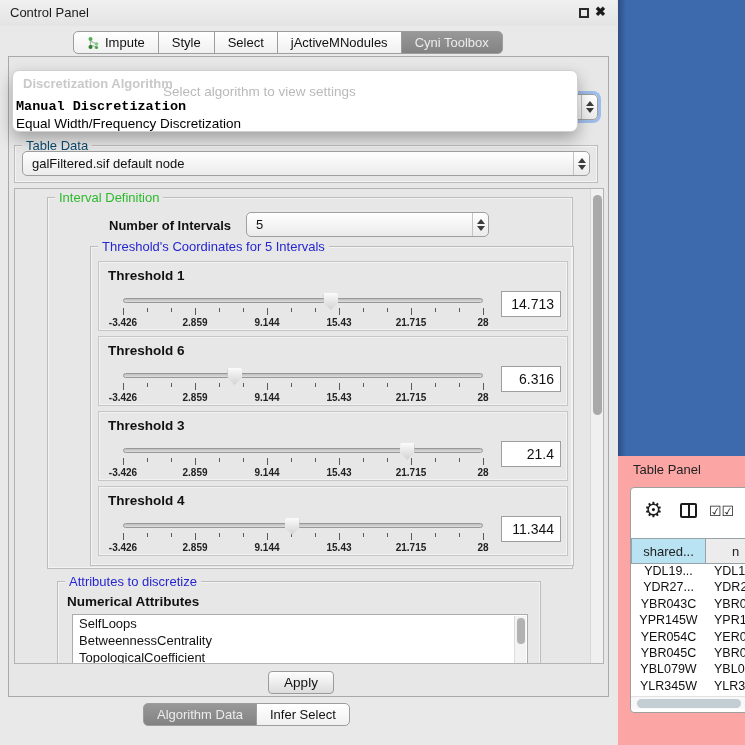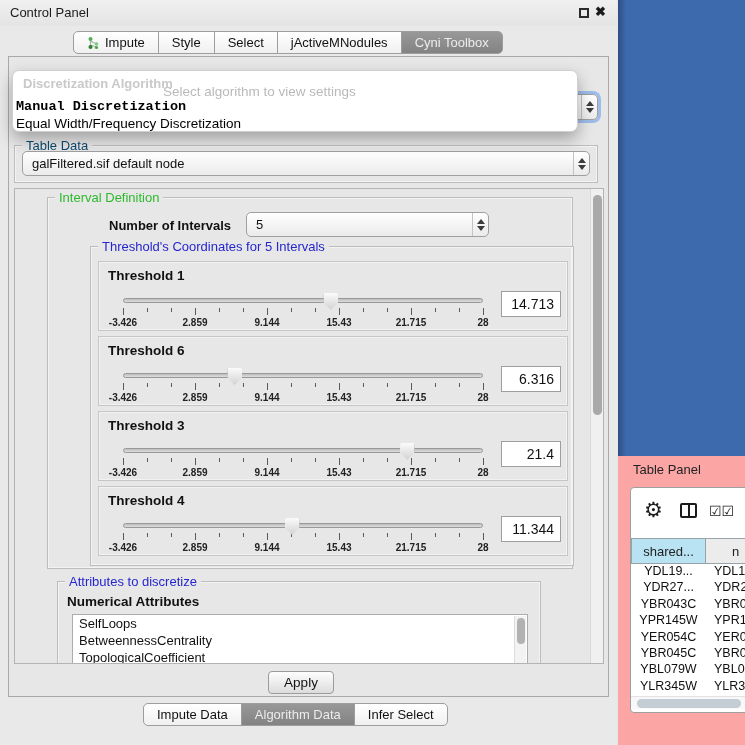--- a/index.html
+++ b/index.html
@@ -325,23 +325,20 @@
     </div>
 
     <div id="vscroll" class="abs">
       <div class="thumb"></div>
     </div>
   </div>
 
   <div id="apply-btn" class="abs">Apply</div>
 
   <div id="bottom-tabs" class="abs segbar">
-      <div class="seg">
-        <span>Impute Data</span>
-      </div>
       <div class="seg sel">
         <span>Algorithm Data</span>
       </div>
       <div class="seg">
         <span>Infer Select</span>
       </div>
     </div>
 </div>
 
 <div id="desktop" class="abs">

